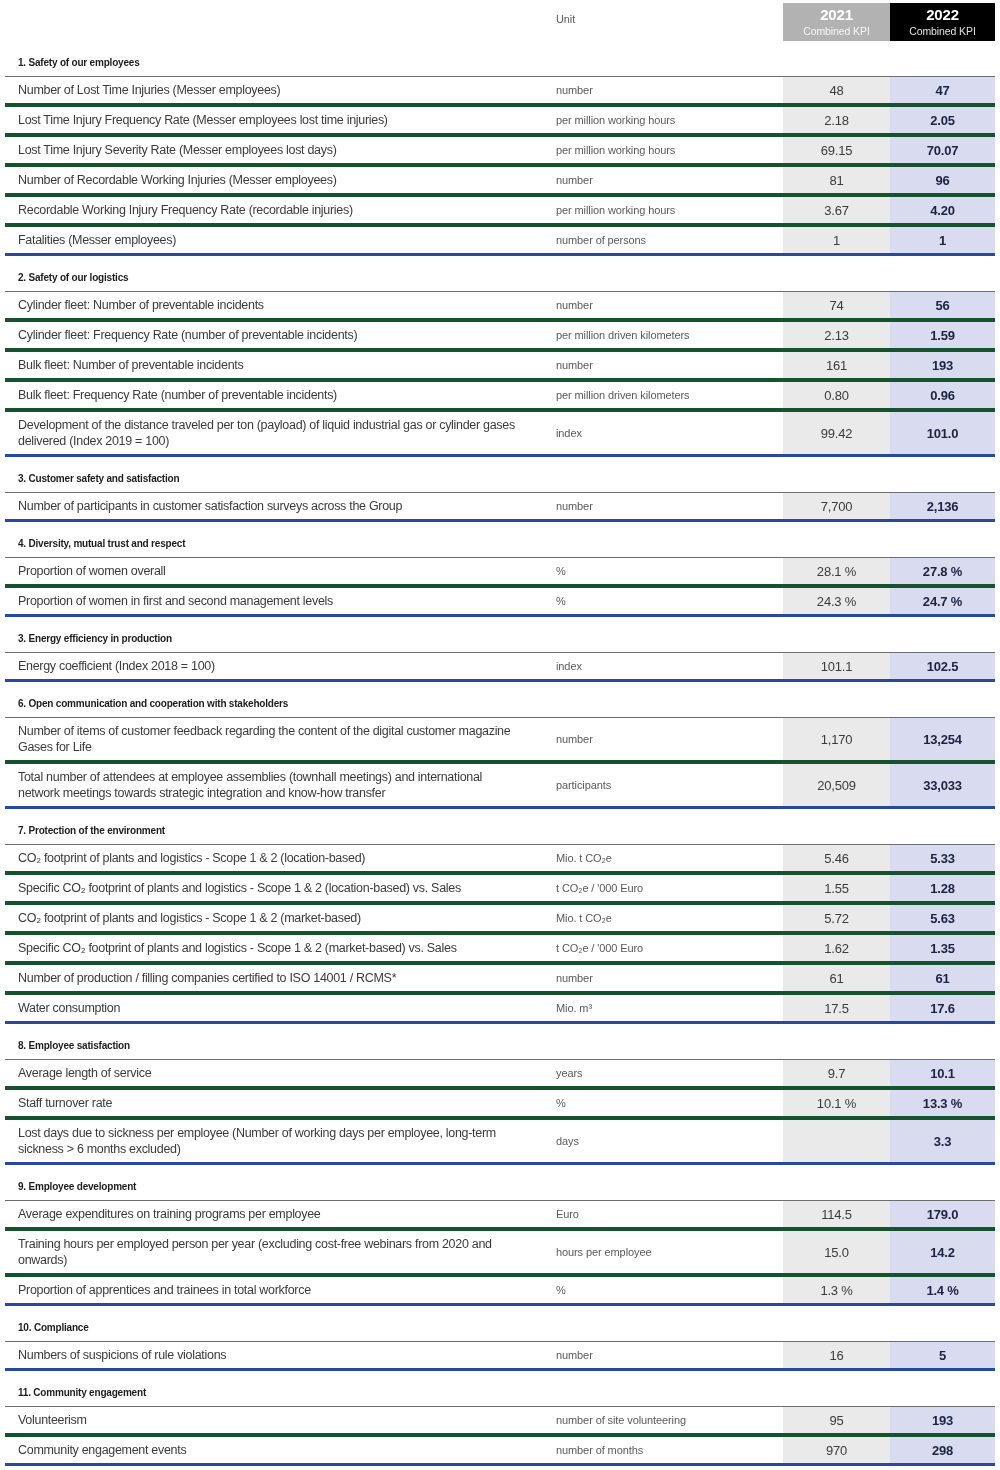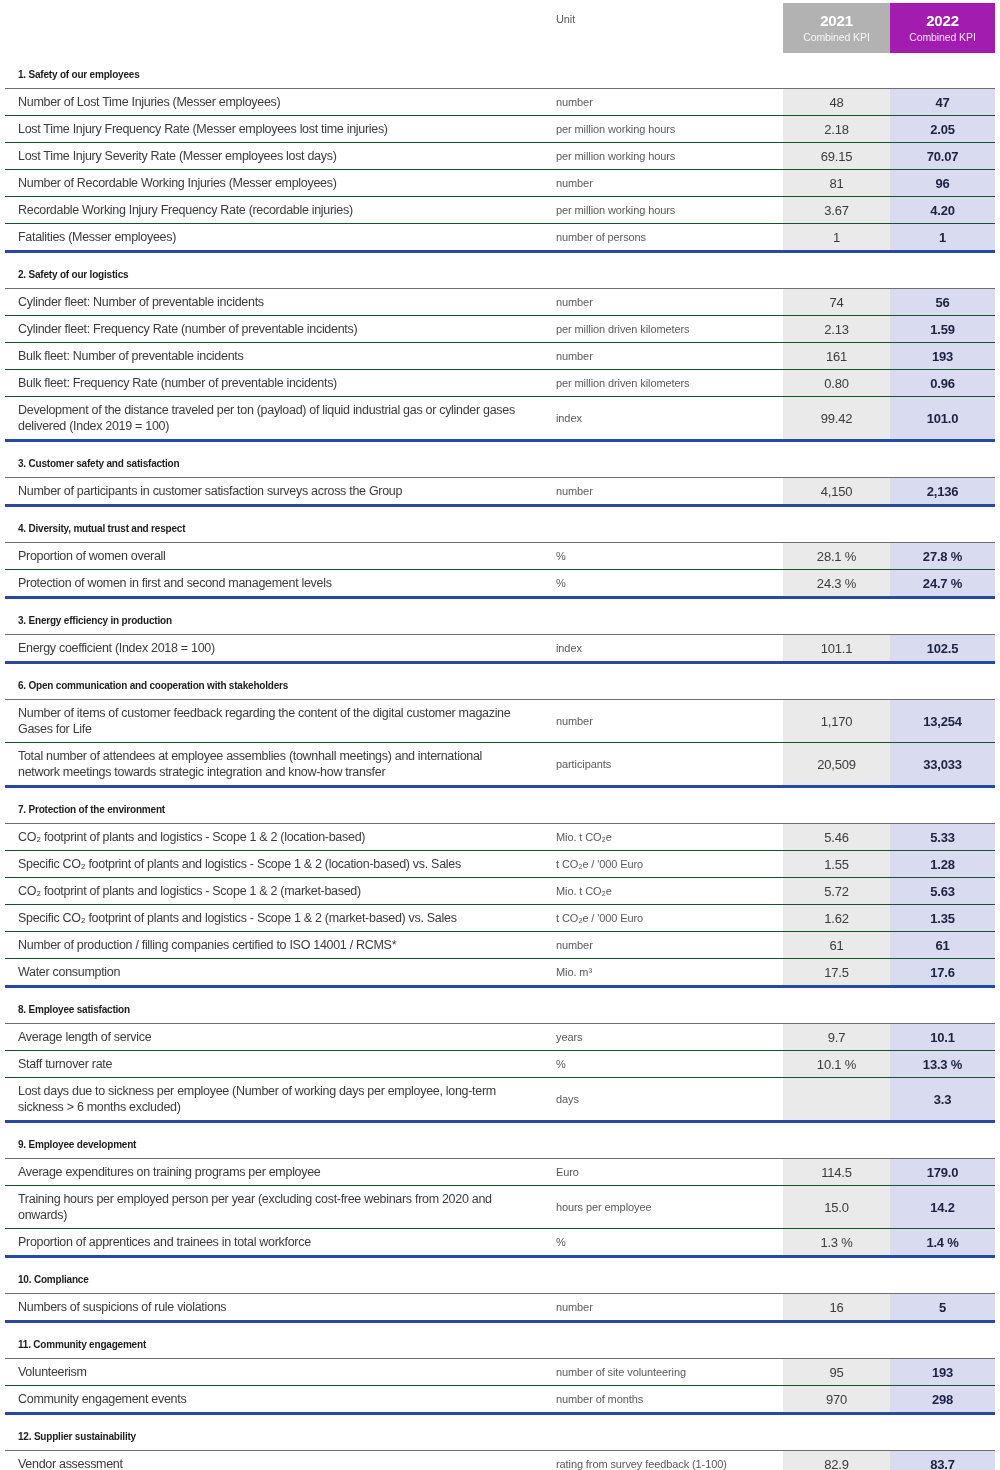--- a/index.html
+++ b/index.html
@@ -22,54 +22,54 @@
   }
   
   .thead { margin-top: 3px; }
   .unit-h {
     font-size: 11px;
     color: #5a5a5a;
     padding-top: 10px;
     letter-spacing: -0.1px;
   }
   .yearbox {
-    height: 50px;
+    height: 38px;
     display: flex;
     flex-direction: column;
     align-items: center;
     justify-content: center;
     text-align: center;
     line-height: 1.25;
   }
   .yearbox .year {
     font-size: 15px;
     font-weight: bold;
     color: #ffffff;
     letter-spacing: -0.2px;
   }
   .yearbox .sub {
     font-size: 10.5px;
     color: rgba(255,255,255,0.88);
     letter-spacing: -0.1px;
   }
   .yearbox.gray { background: #b2b2b2; }
-  .yearbox.blue { background: #a21caf; }
+  .yearbox.blue { background: #000000; }
   
   .section { border-bottom: 3px solid #274a9e; }
   .section-title {
     margin: 0;
     padding: 14px 0 6px 13px;
     font-size: 10px;
     font-weight: bold;
     color: #1d1d1d;
     letter-spacing: -0.2px;
     line-height: 15px;
     border-bottom: 1px solid #6e6e6e;
   }
-  .row { border-bottom: 1px solid #14532d; }
+  .row { border-bottom: 4px solid #14532d; }
   .row:last-child { border-bottom: none; }
   .c-label {
     padding: 5px 8px 5px 13px;
     font-size: 12.5px;
     letter-spacing: -0.3px;
     line-height: 16px;
     display: flex;
     align-items: center;
   }
   .c-label span { max-width: 505px; display: inline-block; }
@@ -207,37 +207,37 @@
           <div class="c-v c-2022">101.0</div>
         </div>
       </section>
       <section class="section">
         <h2 class="section-title">3. Customer safety and satisfaction</h2>
         <div class="grid row">
           <div class="c-label">
             <span>Number of participants in customer satisfaction surveys across the Group</span>
           </div>
           <div class="c-unit">number</div>
-          <div class="c-v c-2021">4,150</div>
+          <div class="c-v c-2021">7,700</div>
           <div class="c-v c-2022">2,136</div>
         </div>
       </section>
       <section class="section">
         <h2 class="section-title">4. Diversity, mutual trust and respect</h2>
         <div class="grid row">
           <div class="c-label">
             <span>Proportion of women overall</span>
           </div>
           <div class="c-unit">%</div>
           <div class="c-v c-2021">28.1 %</div>
           <div class="c-v c-2022">27.8 %</div>
         </div>
         <div class="grid row">
           <div class="c-label">
-            <span>Protection of women in first and second management levels</span>
+            <span>Proportion of women in first and second management levels</span>
           </div>
           <div class="c-unit">%</div>
           <div class="c-v c-2021">24.3 %</div>
           <div class="c-v c-2022">24.7 %</div>
         </div>
       </section>
       <section class="section">
         <h2 class="section-title">3. Energy efficiency in production</h2>
         <div class="grid row">
           <div class="c-label">

